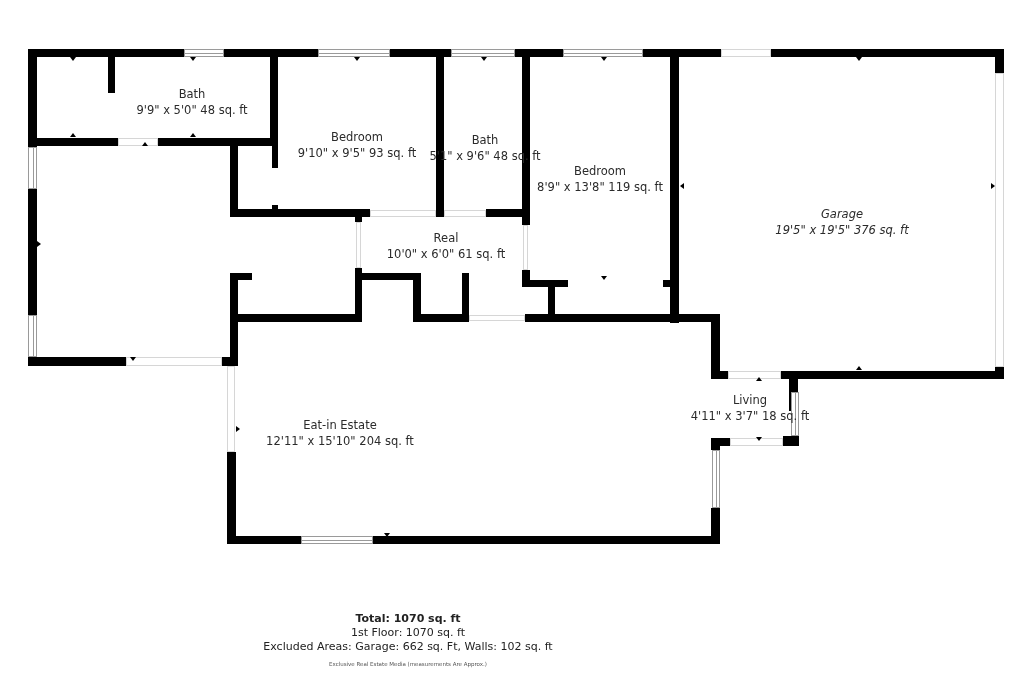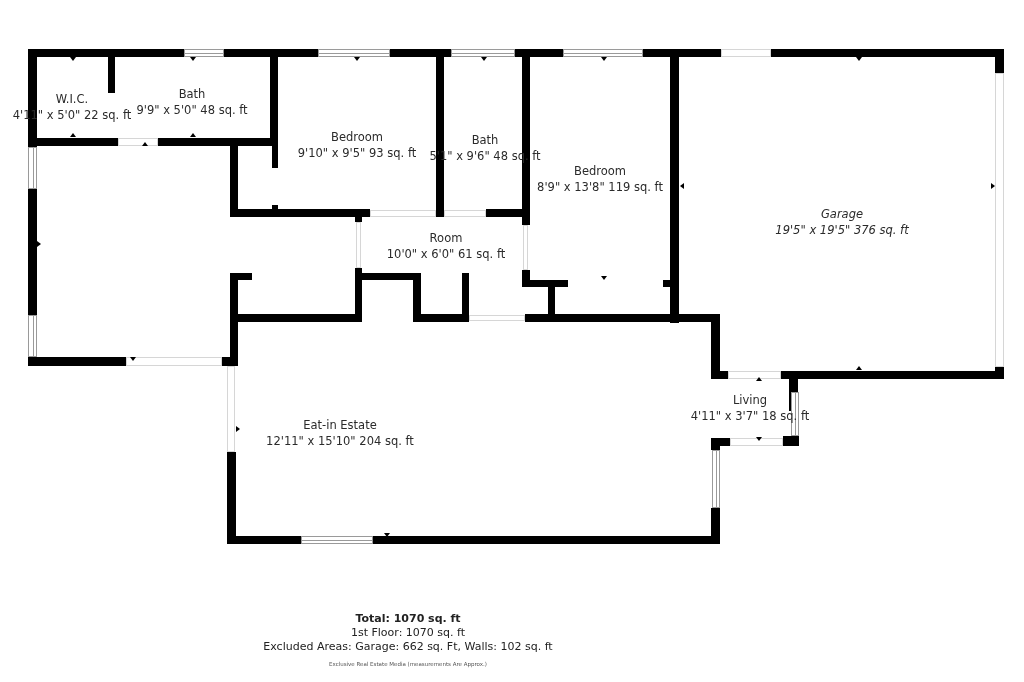--- a/index.html
+++ b/index.html
@@ -128,24 +128,20 @@
   <div class="tick r" style="left:991px;top:183px;"></div>
   <div class="tick d" style="left:601px;top:276px;"></div>
   <div class="tick u" style="left:578px;top:318px;"></div>
   <div class="tick d" style="left:130px;top:357px;"></div>
   <div class="tick u" style="left:142px;top:142px;"></div>
   <div class="tick r" style="left:236px;top:426px;"></div>
   <div class="tick d" style="left:384px;top:533px;"></div>
   <div class="tick u" style="left:756px;top:377px;"></div>
   <div class="tick d" style="left:756px;top:437px;"></div>
 
-  <div class="room" style="left:72px;top:91px;">
-    <span class="name">W.I.C.</span>
-    <span class="dims">4'11" x 5'0" 22 sq. ft</span>
-  </div>
   <div class="room" style="left:192px;top:86px;">
     <span class="name">Bath</span>
     <span class="dims">9'9" x 5'0" 48 sq. ft</span>
   </div>
   <div class="room" style="left:357px;top:129px;">
     <span class="name">Bedroom</span>
     <span class="dims">9'10" x 9'5" 93 sq. ft</span>
   </div>
   <div class="room" style="left:485px;top:132px;">
     <span class="name">Bath</span>
@@ -153,21 +149,21 @@
   </div>
   <div class="room" style="left:600px;top:163px;">
     <span class="name">Bedroom</span>
     <span class="dims">8'9" x 13'8" 119 sq. ft</span>
   </div>
   <div class="room" style="left:842px;top:206px;font-style:italic;">
     <span class="name">Garage</span>
     <span class="dims">19'5" x 19'5" 376 sq. ft</span>
   </div>
   <div class="room" style="left:446px;top:230px;">
-    <span class="name">Room</span>
+    <span class="name">Real</span>
     <span class="dims">10'0" x 6'0" 61 sq. ft</span>
   </div>
   <div class="room" style="left:340px;top:417px;">
     <span class="name">Eat-in Estate</span>
     <span class="dims">12'11" x 15'10" 204 sq. ft</span>
   </div>
   <div class="room" style="left:750px;top:392px;">
     <span class="name">Living</span>
     <span class="dims">4'11" x 3'7" 18 sq. ft</span>
   </div>

